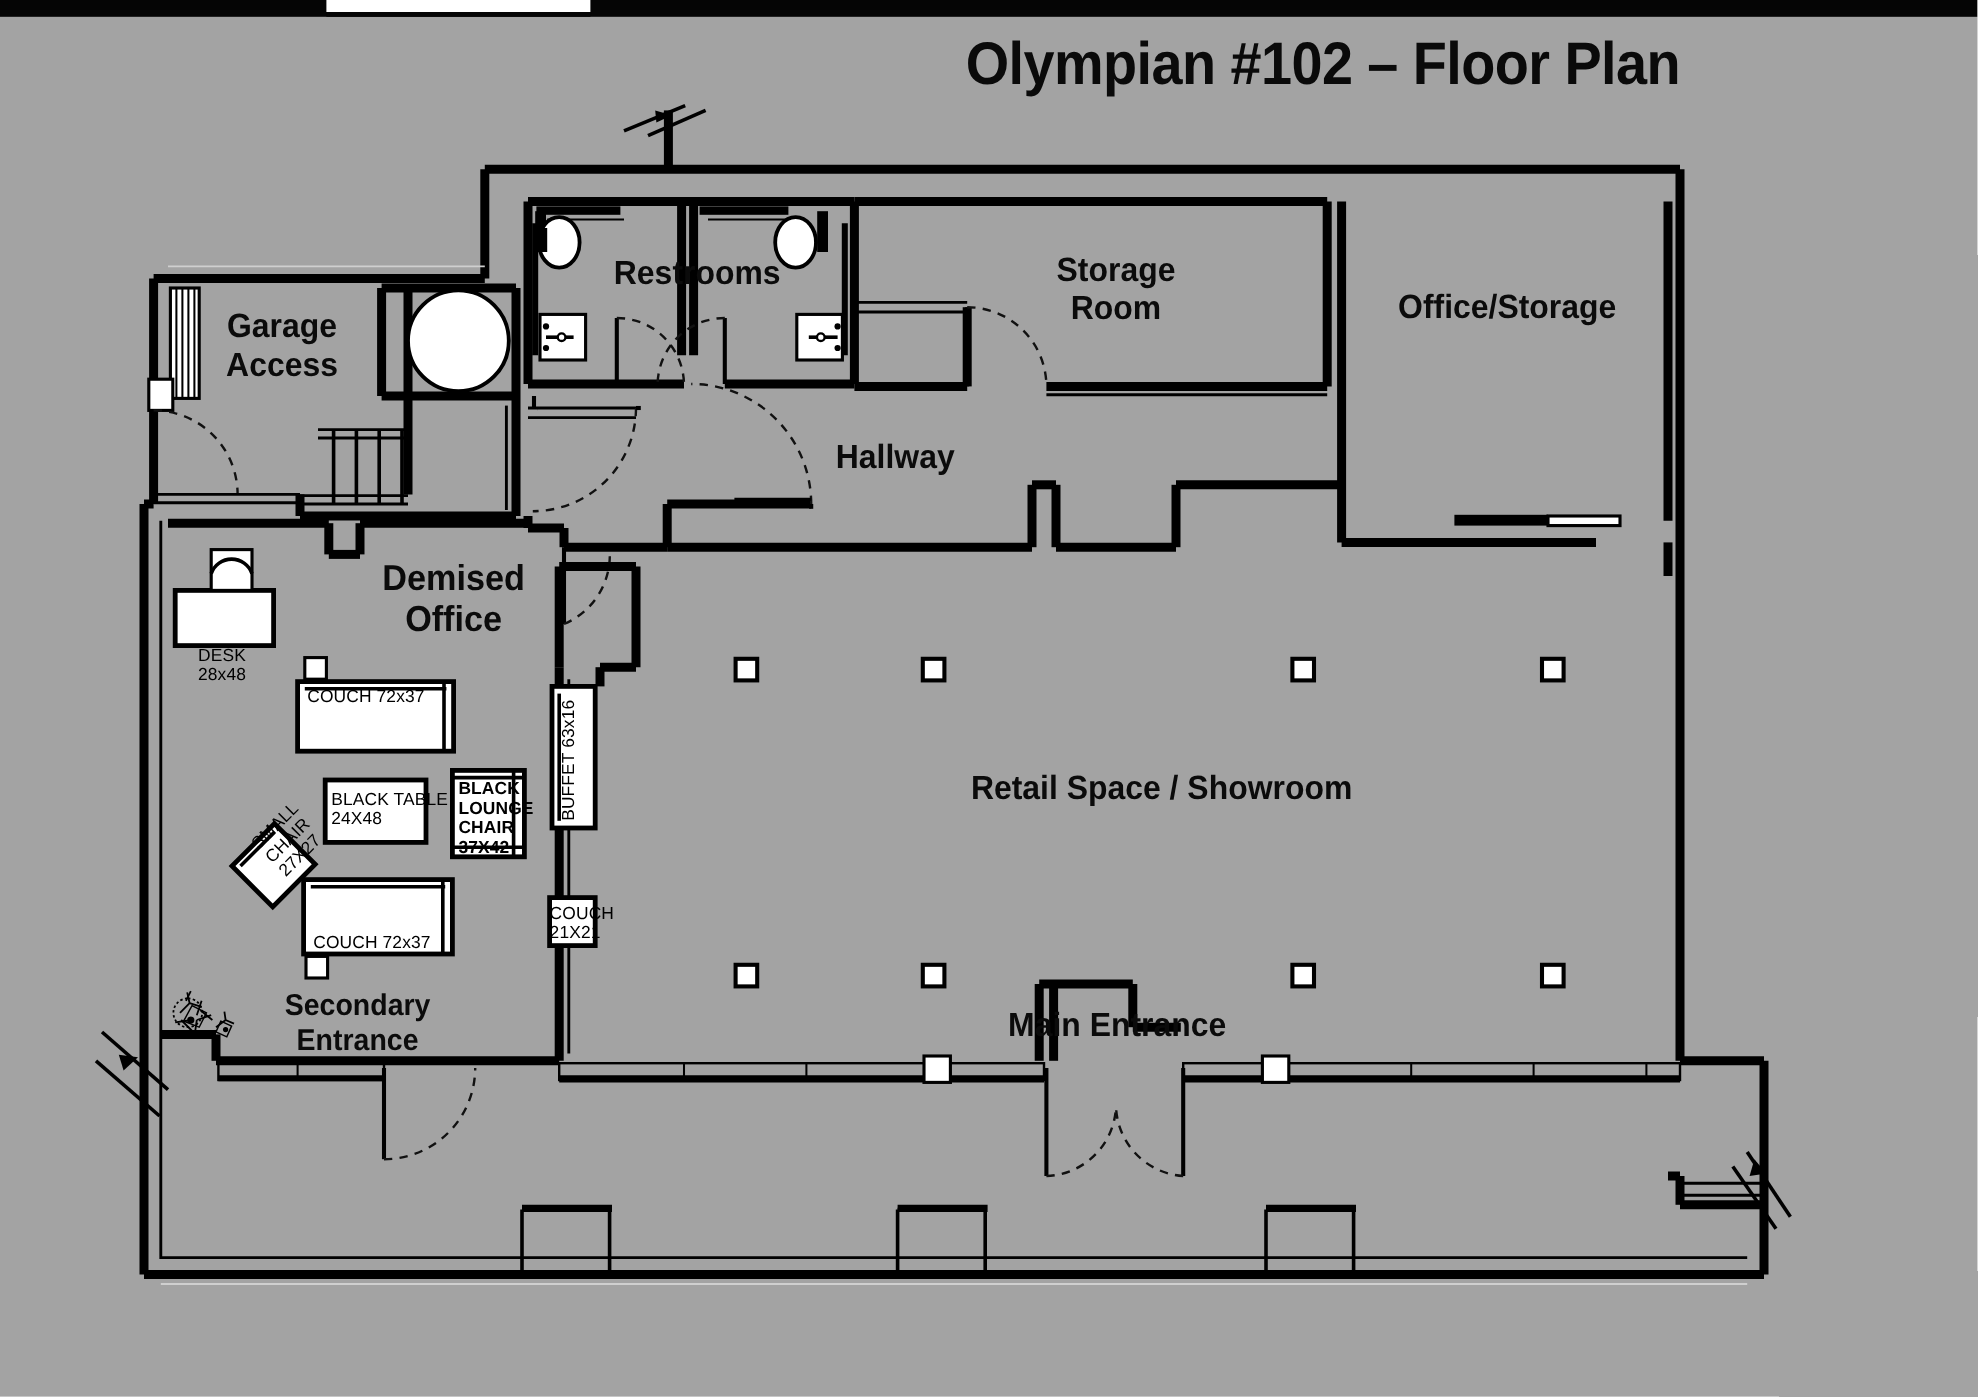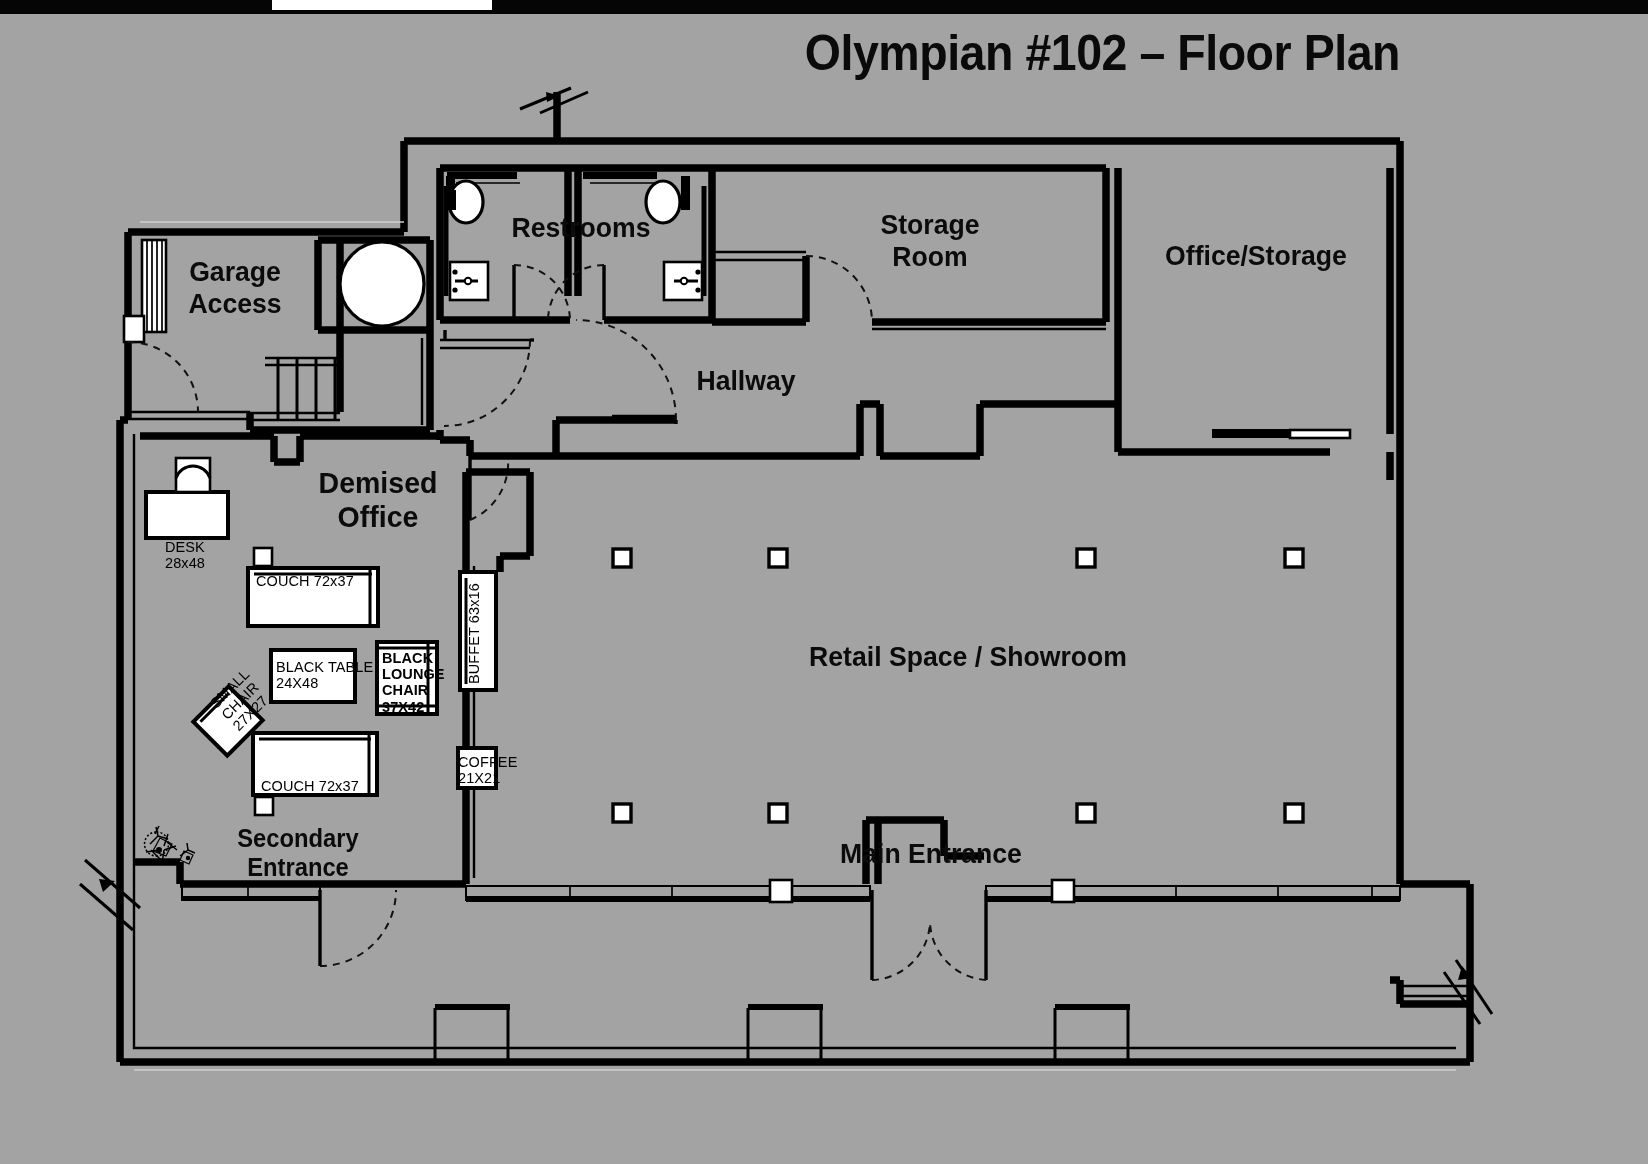--- a/index.html
+++ b/index.html
@@ -464,16 +464,16 @@
 37X42</div>
 
   <div class="furnlbl" style="left:207px; top:700px; transform:rotate(-45deg); transform-origin: left top;">SMALL
 CHAIR
 27X27</div>
 
   <div class="furnlbl" style="left:261px; top:778px;">COUCH 72x37</div>
 
   <div class="furnlbl" style="left:466px; top:684px; transform:rotate(-90deg); transform-origin: left top;">BUFFET 63x16</div>
 
-  <div class="furnlbl" style="left:458px; top:754px;">COFFEE
+  <div class="furnlbl" style="left:458px; top:754px;">COUCH
 21X21</div>
 
 </div>
 
 </body></html>

